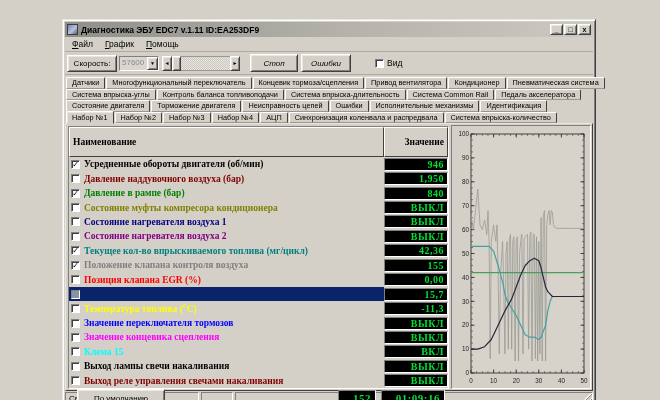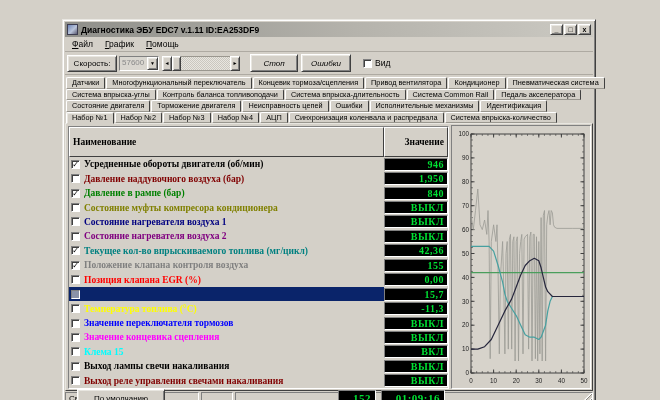--- a/index.html
+++ b/index.html
@@ -28,25 +28,25 @@
   .speed-label { width:50px; height:17px; font-size:8px; }
   .combo { width:40px; height:15px; margin-left:2px; display:flex; background:#d9d6cf; border:1px solid; border-color:#808080 #fff #fff #808080; }
   .combo-value { flex:1; font-size:8px; color:#8a8a8a; padding:1px 1px 0 2px; overflow:hidden; }
   .combo-arrow { width:11px; height:100%; font-size:5px; color:#000; }
   .mini-scroll { display:flex; width:78px; height:15px; margin-left:3px; }
   .ms-arrow { width:10px; height:15px; font-size:5px; }
   .ms-thumb { width:9px; height:15px; }
   .ms-track { flex:1; background:repeating-conic-gradient(#e8e6e0 0 25%, #cac7bf 0 50%) 0 0/2px 2px; border:1px solid #9a978f; border-left:none; border-right:none; }
   .tb-btn { width:48px; height:18px; margin-left:10px; font-size:8px;font-style:italic; }
   .checkbox { width:9px; height:9px; background:#fff; border:1px solid; border-color:#808080 #fff #fff #808080; box-shadow:inset 1px 1px 0 #404040; font-size:8px; line-height:7px; text-align:center; color:#000; flex:none; }
-  .view-wrap { display:flex; align-items:center; gap:3px; margin-left:12px; font-size:8.5px; }
+  .view-wrap { display:flex; align-items:center; gap:3px; margin-left:24px; font-size:8.5px; }
 
   
   .tabstrip { height:48px; padding-top:2px; }
-  .tabrow { display:flex; height:11.5px; padding-left:1px; white-space:nowrap; }
+  .tabrow { display:flex; height:11.5px; padding-left:1px; white-space:nowrap;align-items:center; }
   .tab { font-size:7.3px; color:#000; padding:0 5px; display:flex; align-items:center;
          background:#d4d0c8; border:1px solid; border-color:#fff #404040 #9a978f #fff;
          border-radius:2px 2px 0 0; margin-right:1px; height:100%; }
   .tab.active { border-bottom:1px solid #d4d0c8; height:12.5px; position:relative; z-index:3; box-shadow:inset 1px 1px 0 #e8e6e0; }
 
   
   .content { height:268px; display:flex; border:1px solid; border-color:#e8e6e0 #404040 #404040 #e8e6e0; background:#d4d0c8; position:relative; z-index:2; padding:1px; }
   .leftcol { width:388px; display:flex; flex-direction:column; }
   .grid { border:1px solid; border-color:#808080 #fff #fff #808080; margin:1px 0 0 1px; }
   .grid-header { display:flex; height:30px; }

